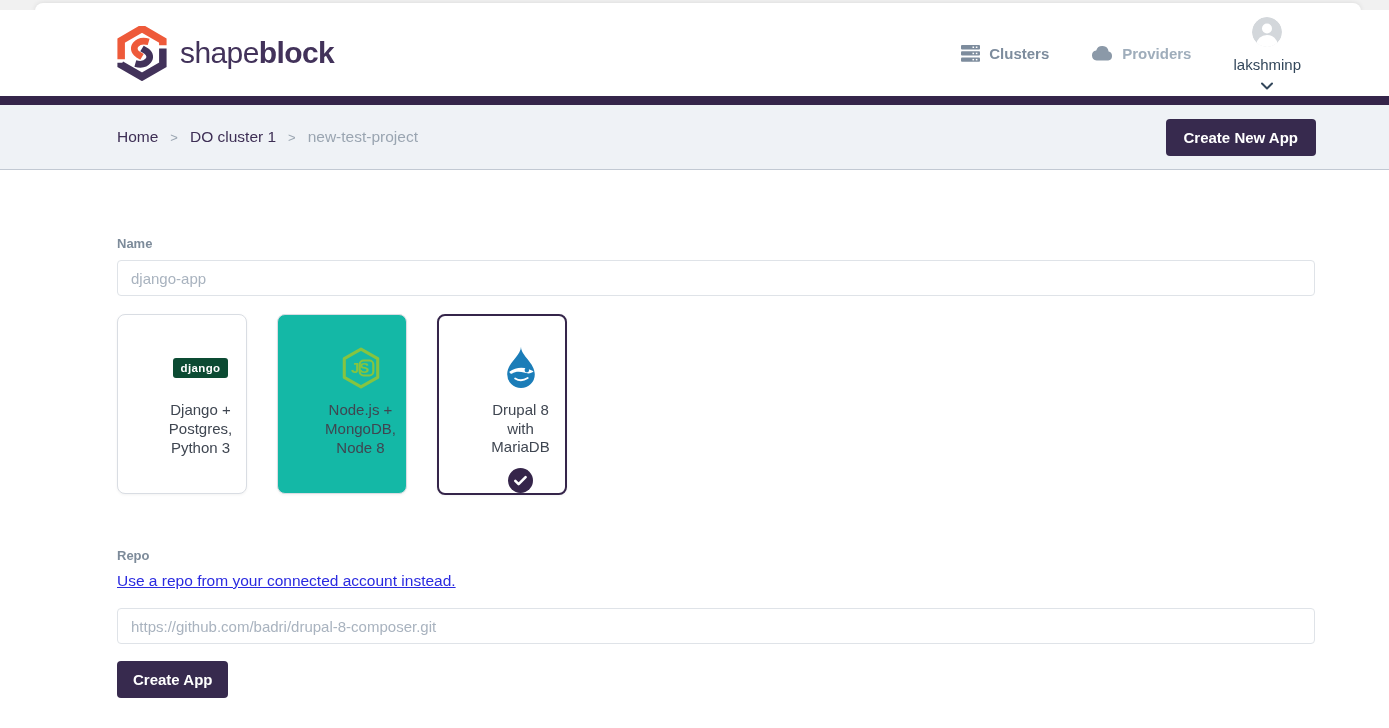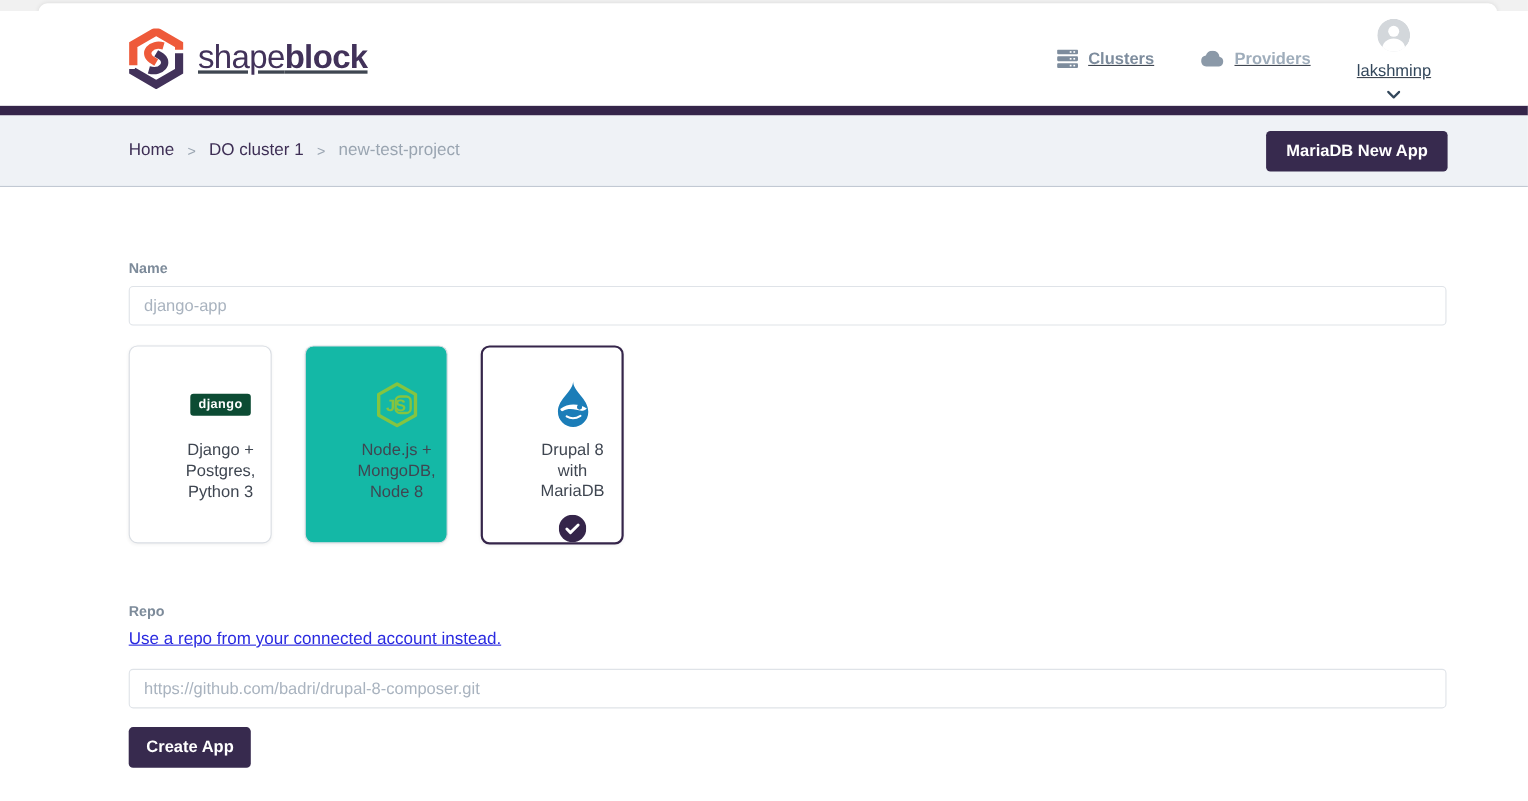--- a/index.html
+++ b/index.html
@@ -14,21 +14,21 @@
   .top-strip { height:10px; background:#f1f1f1; position:relative; }
   .top-strip .inner {
     position:absolute; left:35px; right:28px; top:3px; bottom:-2px;
     background:#ffffff; border-radius:8px 8px 0 0;
     box-shadow:0 0 5px rgba(0,0,0,0.10);
   }
   
   .header {
     height:86px; background:#fff;
     display:flex; align-items:center; justify-content:space-between;
-    padding:0 88px 0 117px; position:relative; z-index:2;text-decoration:underline;
+    padding:0 88px 0 117px; position:relative; z-index:2;
   }
   .brand { display:flex; align-items:center; gap:13px; cursor:pointer; }
   .brand-text { font-size:30px; color:#42325a; letter-spacing:-0.6px; line-height:1; }
   .brand-text .bold { font-weight:700; }
   .nav { display:flex; align-items:center; gap:42px; }
   .nav-item { display:flex; align-items:center; gap:9px; font-weight:700; font-size:15px; cursor:pointer; }
   .nav-item.clusters { color:#7d8c9d; }
   .nav-item.providers { color:#9fadbb; }
   .user { display:flex; align-items:center; gap:9px; cursor:pointer; color:#33475b; font-size:15px;flex-direction:column; }
   .avatar { width:30px; height:30px; border-radius:50%; overflow:hidden; flex:0 0 auto; }
@@ -159,21 +159,21 @@
 <div class="purple-bar"></div>
 
 <div class="breadcrumb-bar">
   <div class="breadcrumb">
     <a class="crumb-link">Home</a>
     <span class="crumb-sep">&gt;</span>
     <a class="crumb-link">DO cluster 1</a>
     <span class="crumb-sep">&gt;</span>
     <span class="crumb-current">new-test-project</span>
   </div>
-  <button class="btn btn-create-new">MariaDB New App</button>
+  <button class="btn btn-create-new">Create New App</button>
 </div>
 
 <div class="content">
 
   <div class="field-label name-label">Name</div>
   <input class="text-input" type="text" placeholder="django-app" style="">
 
   <div class="cards">
 
     <div class="card">

